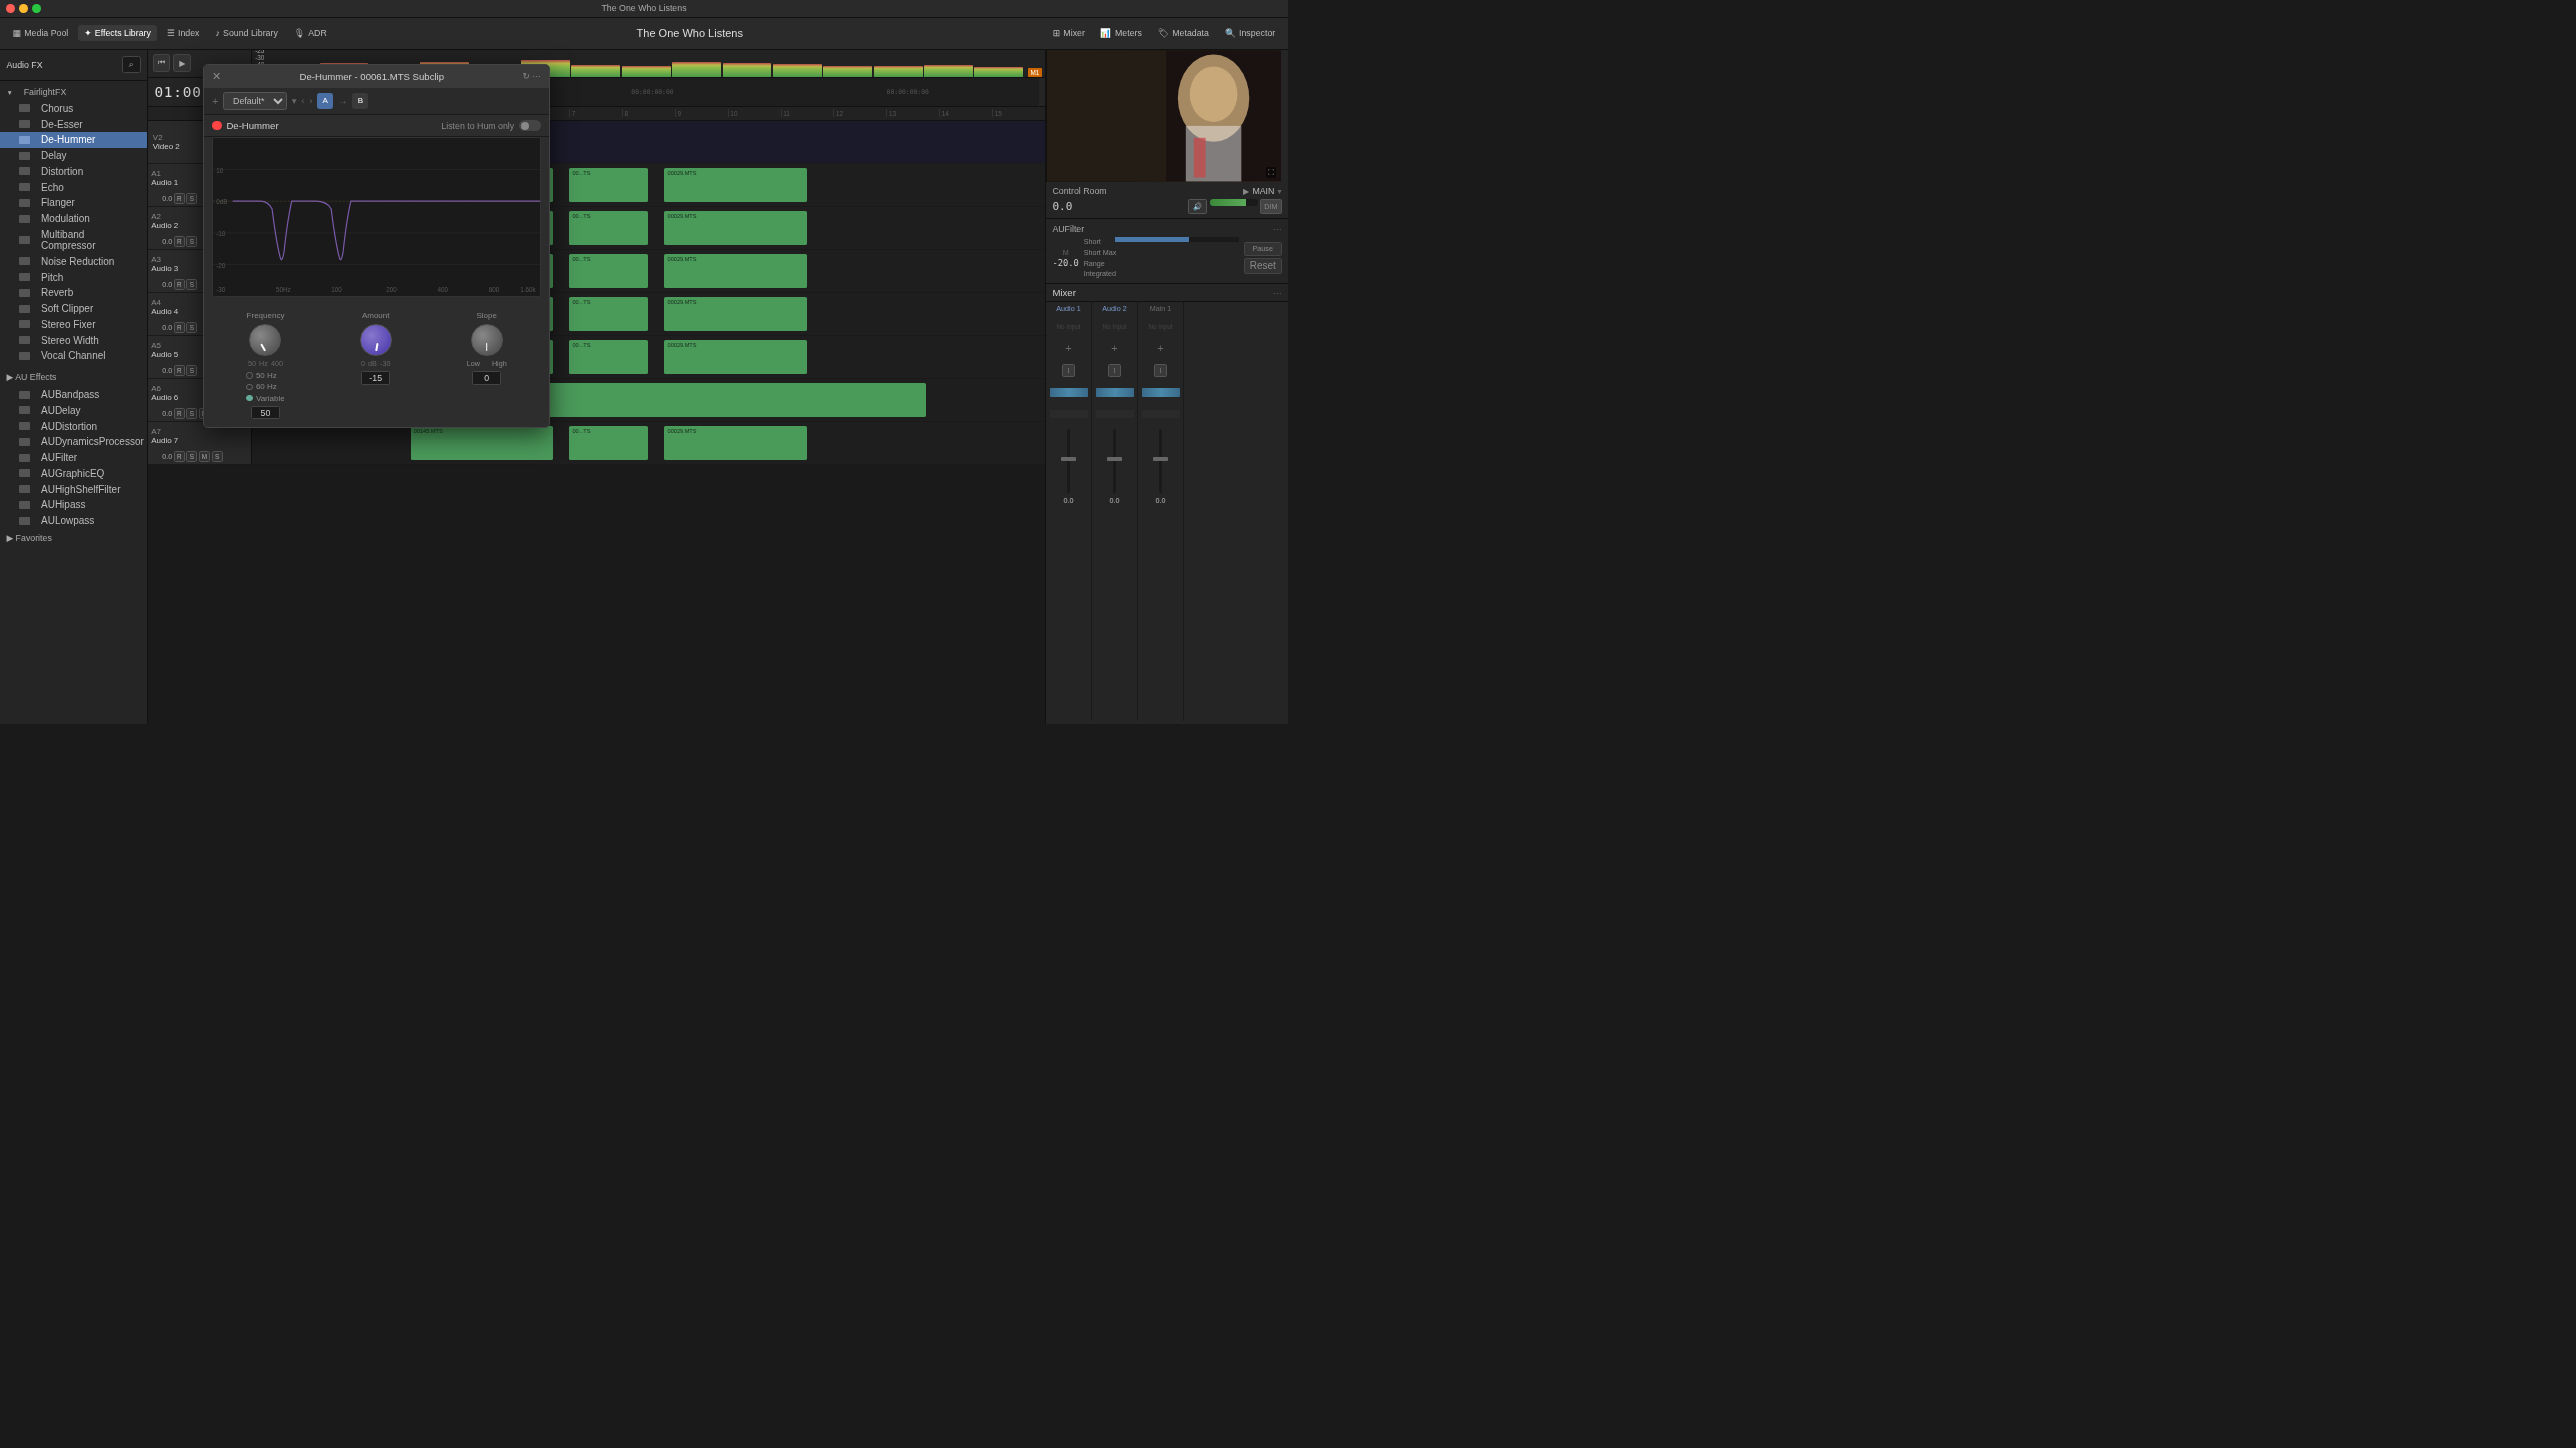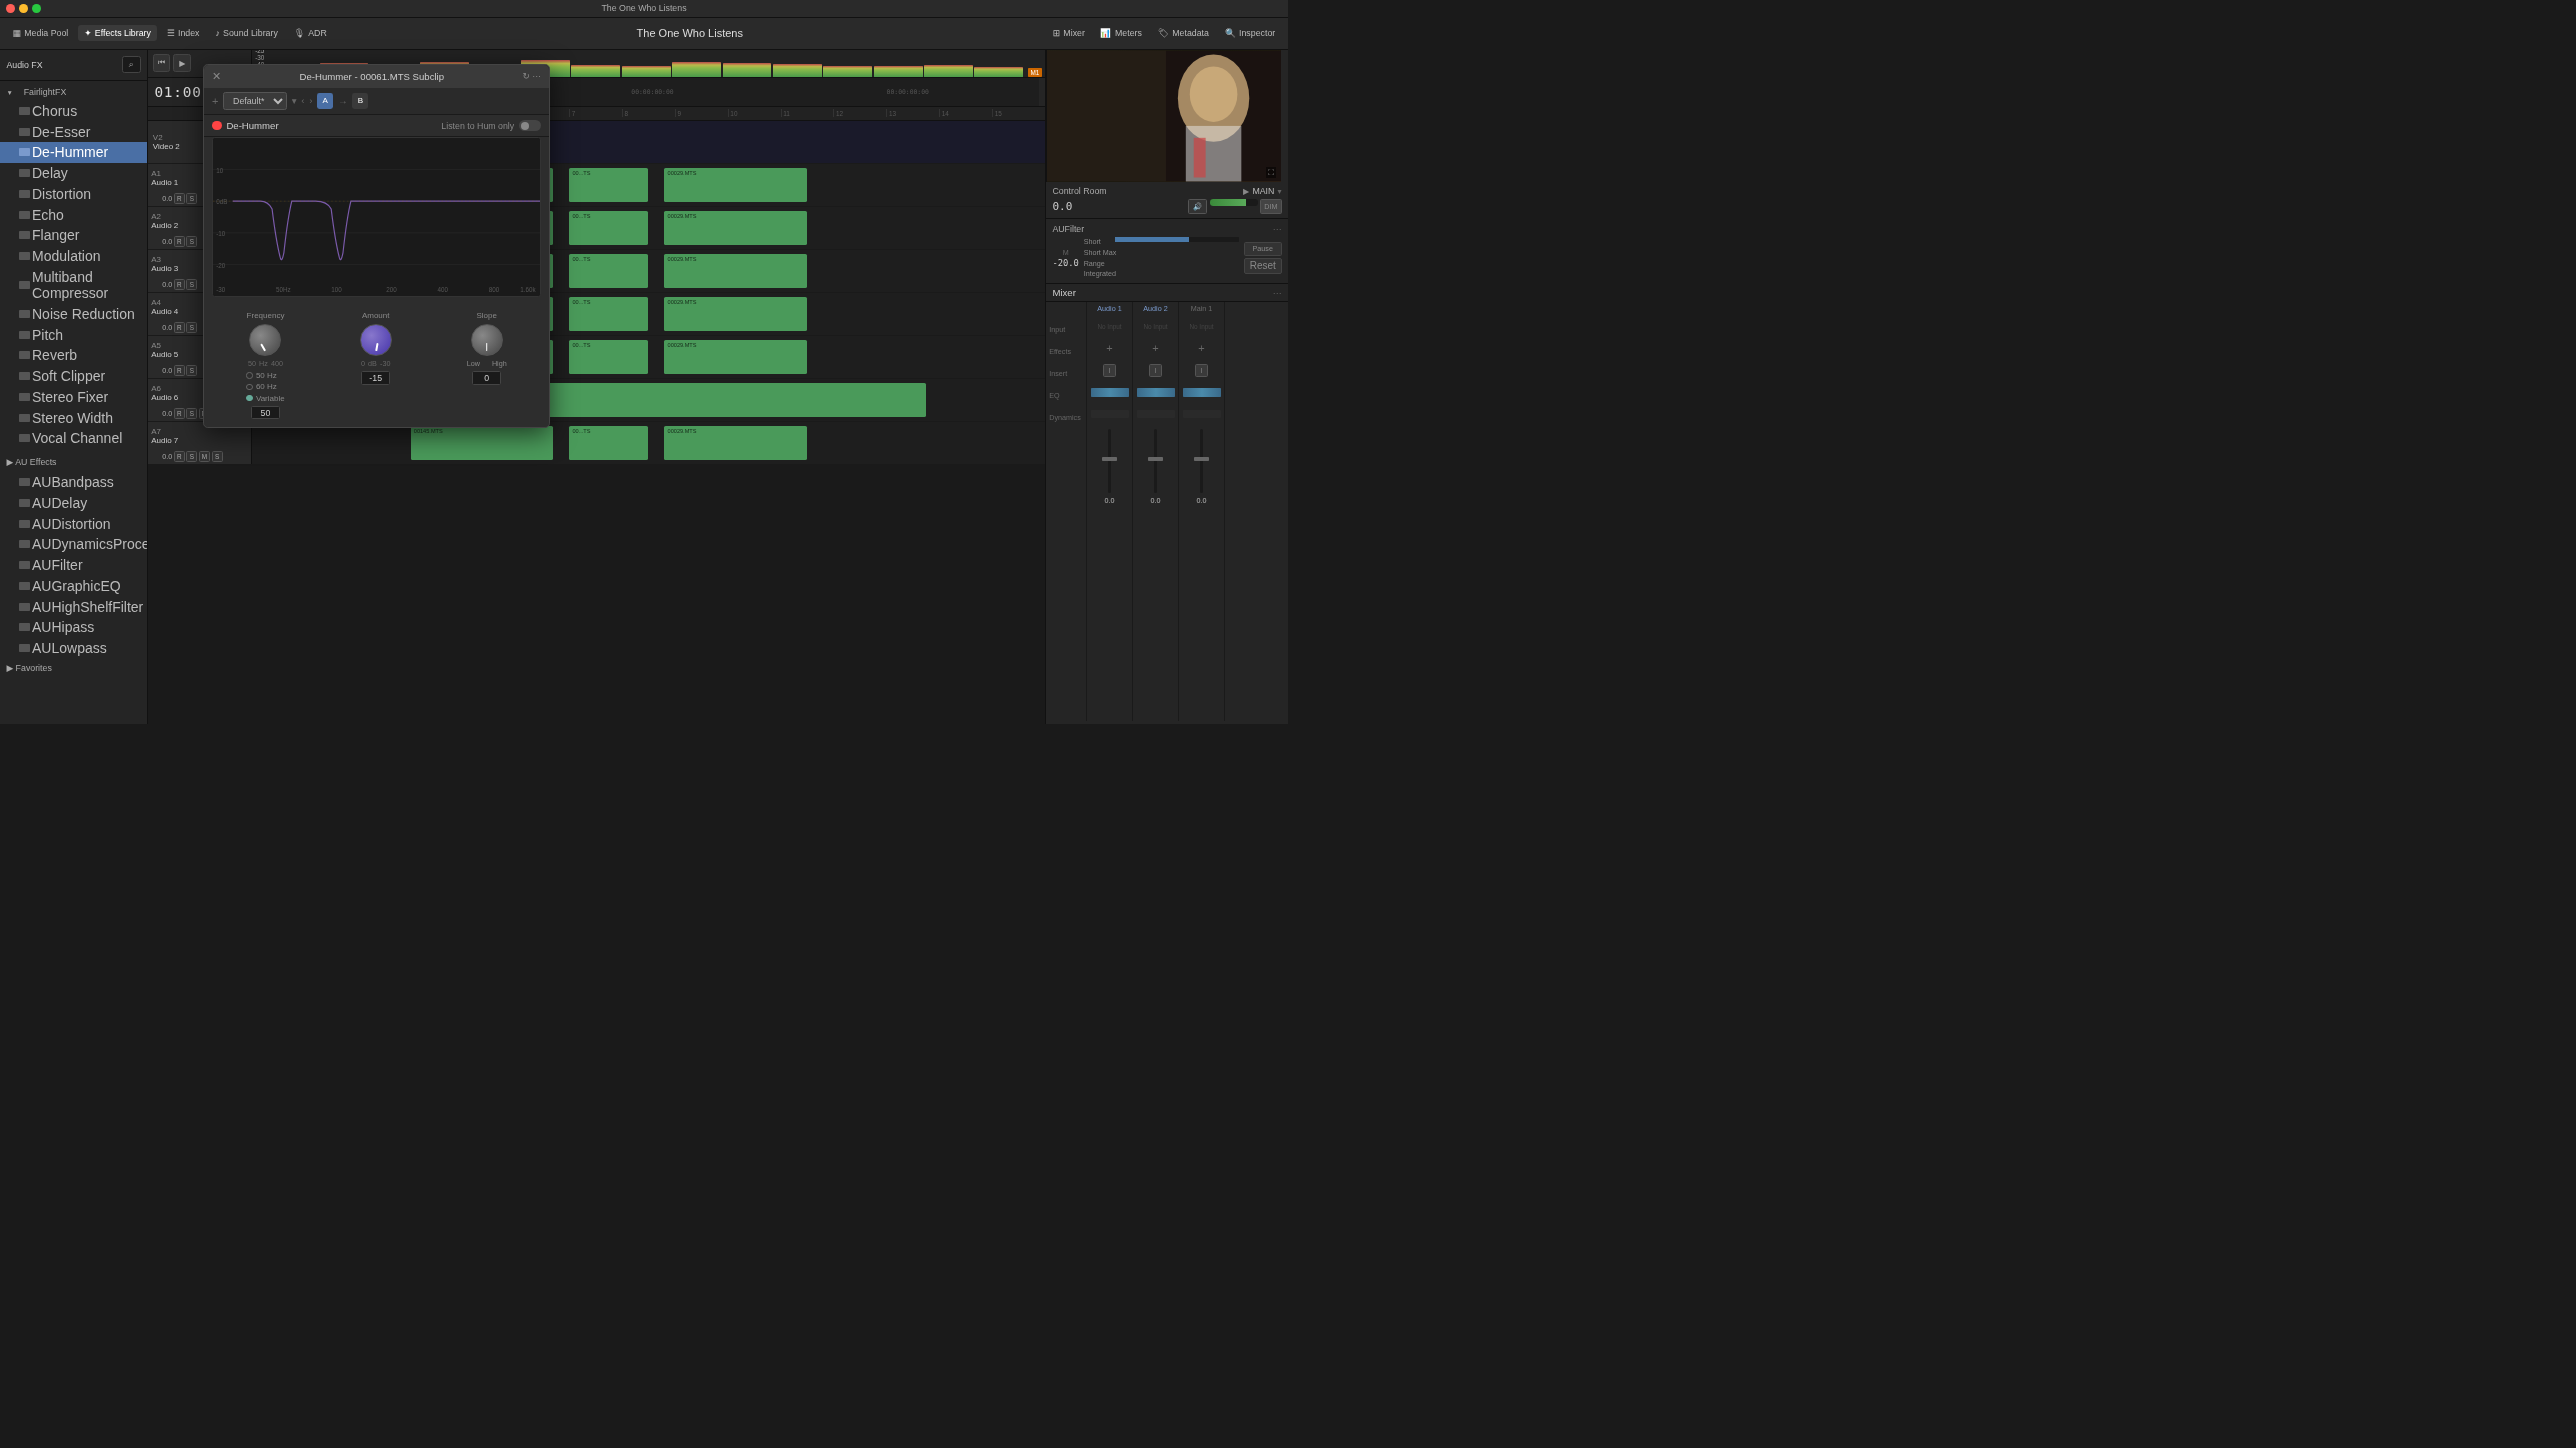--- a/index.html
+++ b/index.html
@@ -24,21 +24,21 @@
     
     .main-layout { display: flex; height: calc(724px - 49px); }
 
     
     .left-panel { width: 148px; background: #252525; border-right: 0.8px solid #111; display: flex; flex-direction: column; overflow: hidden; }
     .left-panel-header { padding: 6.4px; display: flex; align-items: center; justify-content: space-between; border-bottom: 0.8px solid #111; }
     .left-panel-search { background: #1a1a1a; border: 0.8px solid #444; border-radius: 2.4px; padding: 1.6px 4.8px; color: #bbb; font-size: 8px; width: 19px; height: 17.5px; display: flex; align-items: center; justify-content: center; cursor: pointer; }
     .panel-section { padding: 3.2px 0; }
     .panel-section-header { padding: 3.2px 6.4px; display: flex; align-items: center; gap: 11px; cursor: pointer; color: #aaa; font-size: 8.8px; font-weight: 500; }
     .panel-section-header .arrow { font-size: 6.4px; }
-    .panel-item { padding: 2.4px 6.4px 2.4px 19px; cursor: pointer; color: #bbb; font-size: 14px; display: flex; align-items: center; gap: 2px; }
+    .panel-item { padding: 2.4px 6.4px 2.4px 19px; cursor: pointer; color: #bbb; font-size: 10px; display: flex; align-items: center; gap: 11px; }
     .panel-item.active { background: #4a6fa5; color: #fff; }
     .panel-item .icon-box { width: 11px; height: 8px; background: #555; border-radius: 0.8px; display: inline-block; flex-shrink: 0; }
     .au-effects-header { padding: 4.8px 6.4px; color: #aaa; font-size: 8.8px; font-weight: 500; }
     .favorites-header { padding: 4.8px 6.4px; color: #aaa; font-size: 8.8px; }
 
     
     .center-area { flex: 1; display: flex; flex-direction: column; overflow: hidden; }
     .track-row { display: flex; height: 43px; border-bottom: 0.8px solid #1a1a1a; }
     .track-label { width: 104px; background: #2a2a2a; border-right: 0.8px solid #111; display: flex; align-items: center; padding: 0 4.8px; gap: 3.2px; flex-shrink: 0; }
     .track-name-info { display: flex; flex-direction: column; flex: 1; }
@@ -665,27 +665,20 @@
       </div>
     </div>
 
     <div style="flex:1;background:#252525;overflow:hidden;">
       <div style="display:flex;justify-content:space-between;align-items:center;padding:3.2px 6.4px;border-bottom:0.8px solid #111;">
         <span style="font-size:9.6px;color:#ccc;font-weight:500;">Mixer</span>
         <button style="background:transparent;border:none;color:#666;font-size:8.8px;cursor:pointer;">···</button>
       </div>
       <div style="display:flex;height:calc(100% - 22px);overflow:hidden;">
 
-        <div style="width:41px;border-right:0.8px solid #1a1a1a;font-size:7.2px;color:#666;padding-top:16px;flex-shrink:0;">
-          <div style="padding:2.4px 3.2px;height:22px;display:flex;align-items:center;">Input</div>
-          <div style="padding:2.4px 3.2px;height:22px;display:flex;align-items:center;">Effects</div>
-          <div style="padding:2.4px 3.2px;height:22px;display:flex;align-items:center;">Insert</div>
-          <div style="padding:2.4px 3.2px;height:22px;display:flex;align-items:center;">EQ</div>
-          <div style="padding:2.4px 3.2px;height:22px;display:flex;align-items:center;">Dynamics</div>
-        </div>
 
         <div style="display:flex;flex:1;overflow-x:auto;" class="scrollbar-thin">
 
                 <div style="width:46px;border-right:0.8px solid #1a1a1a;display:flex;flex-direction:column;align-items:center;padding:1.6px;">
                   <div style="font-size:7.2px;color:#7a9acd;margin-bottom:2.4px;font-weight:500;">Audio 1</div>
 
                   <div style="height:22px;display:flex;align-items:center;justify-content:center;">
                     <span style="font-size:6.4px;color:#444;text-align:center;">No Input</span>
                   </div>
 

